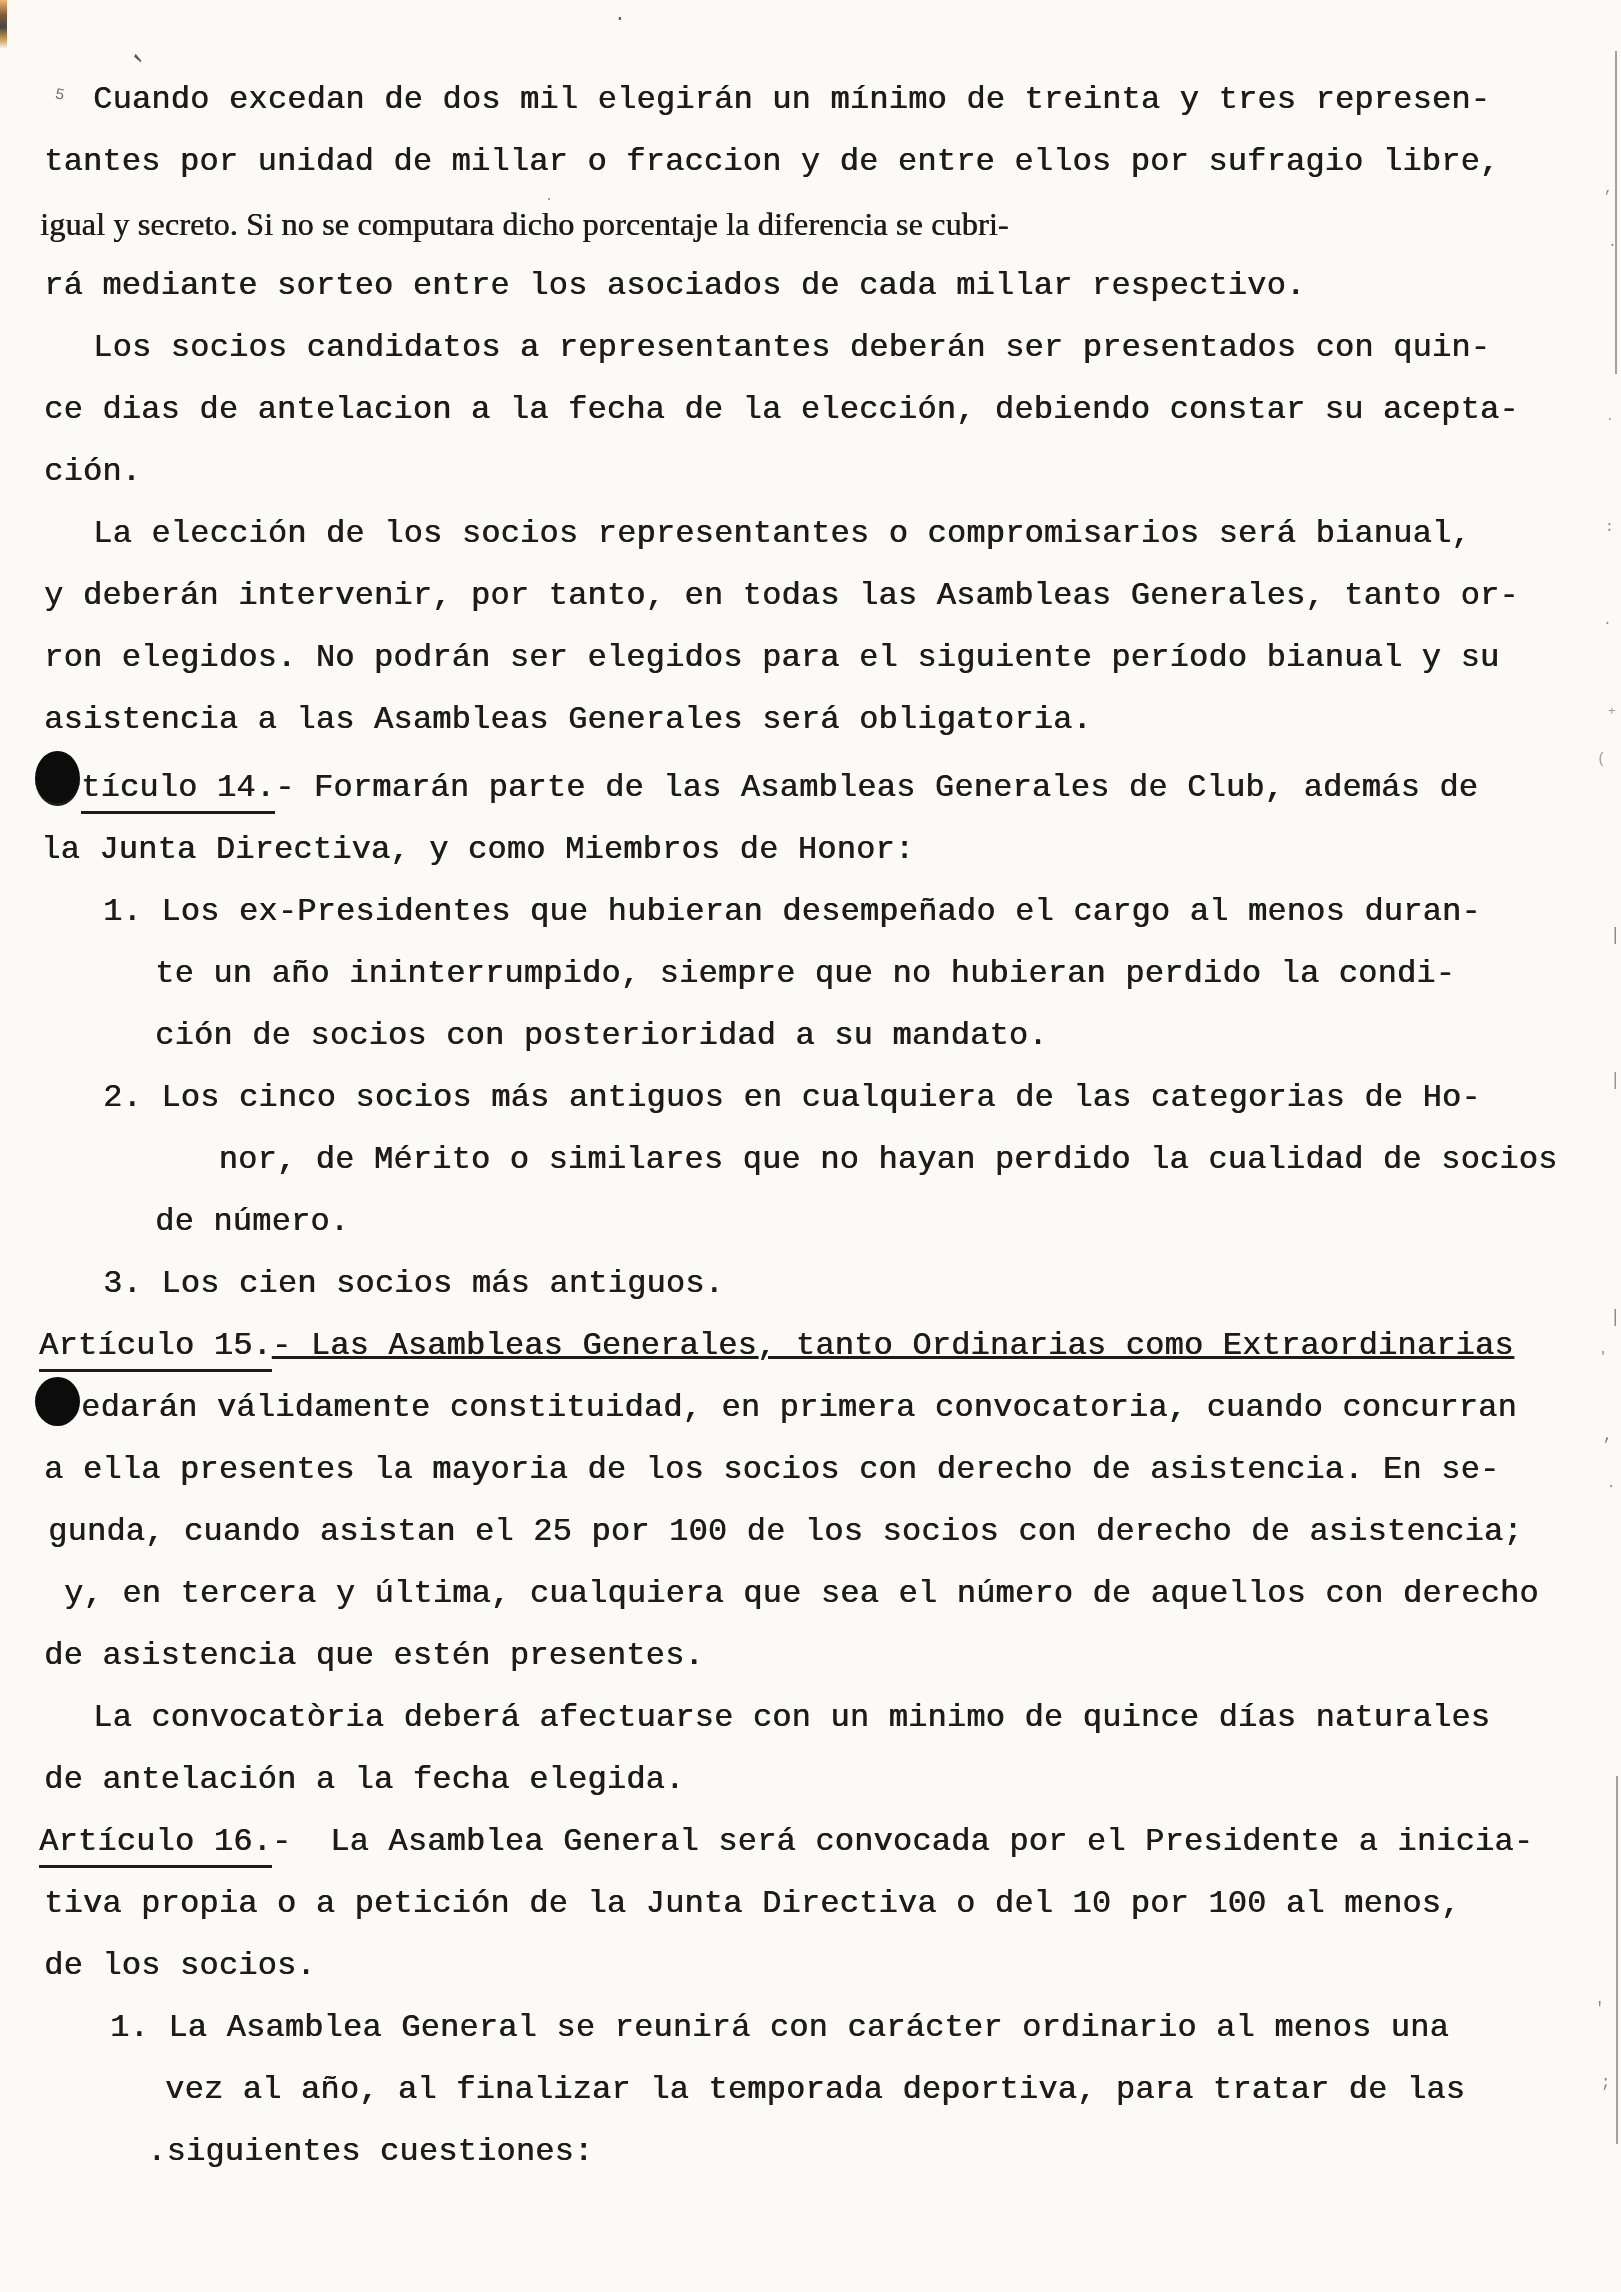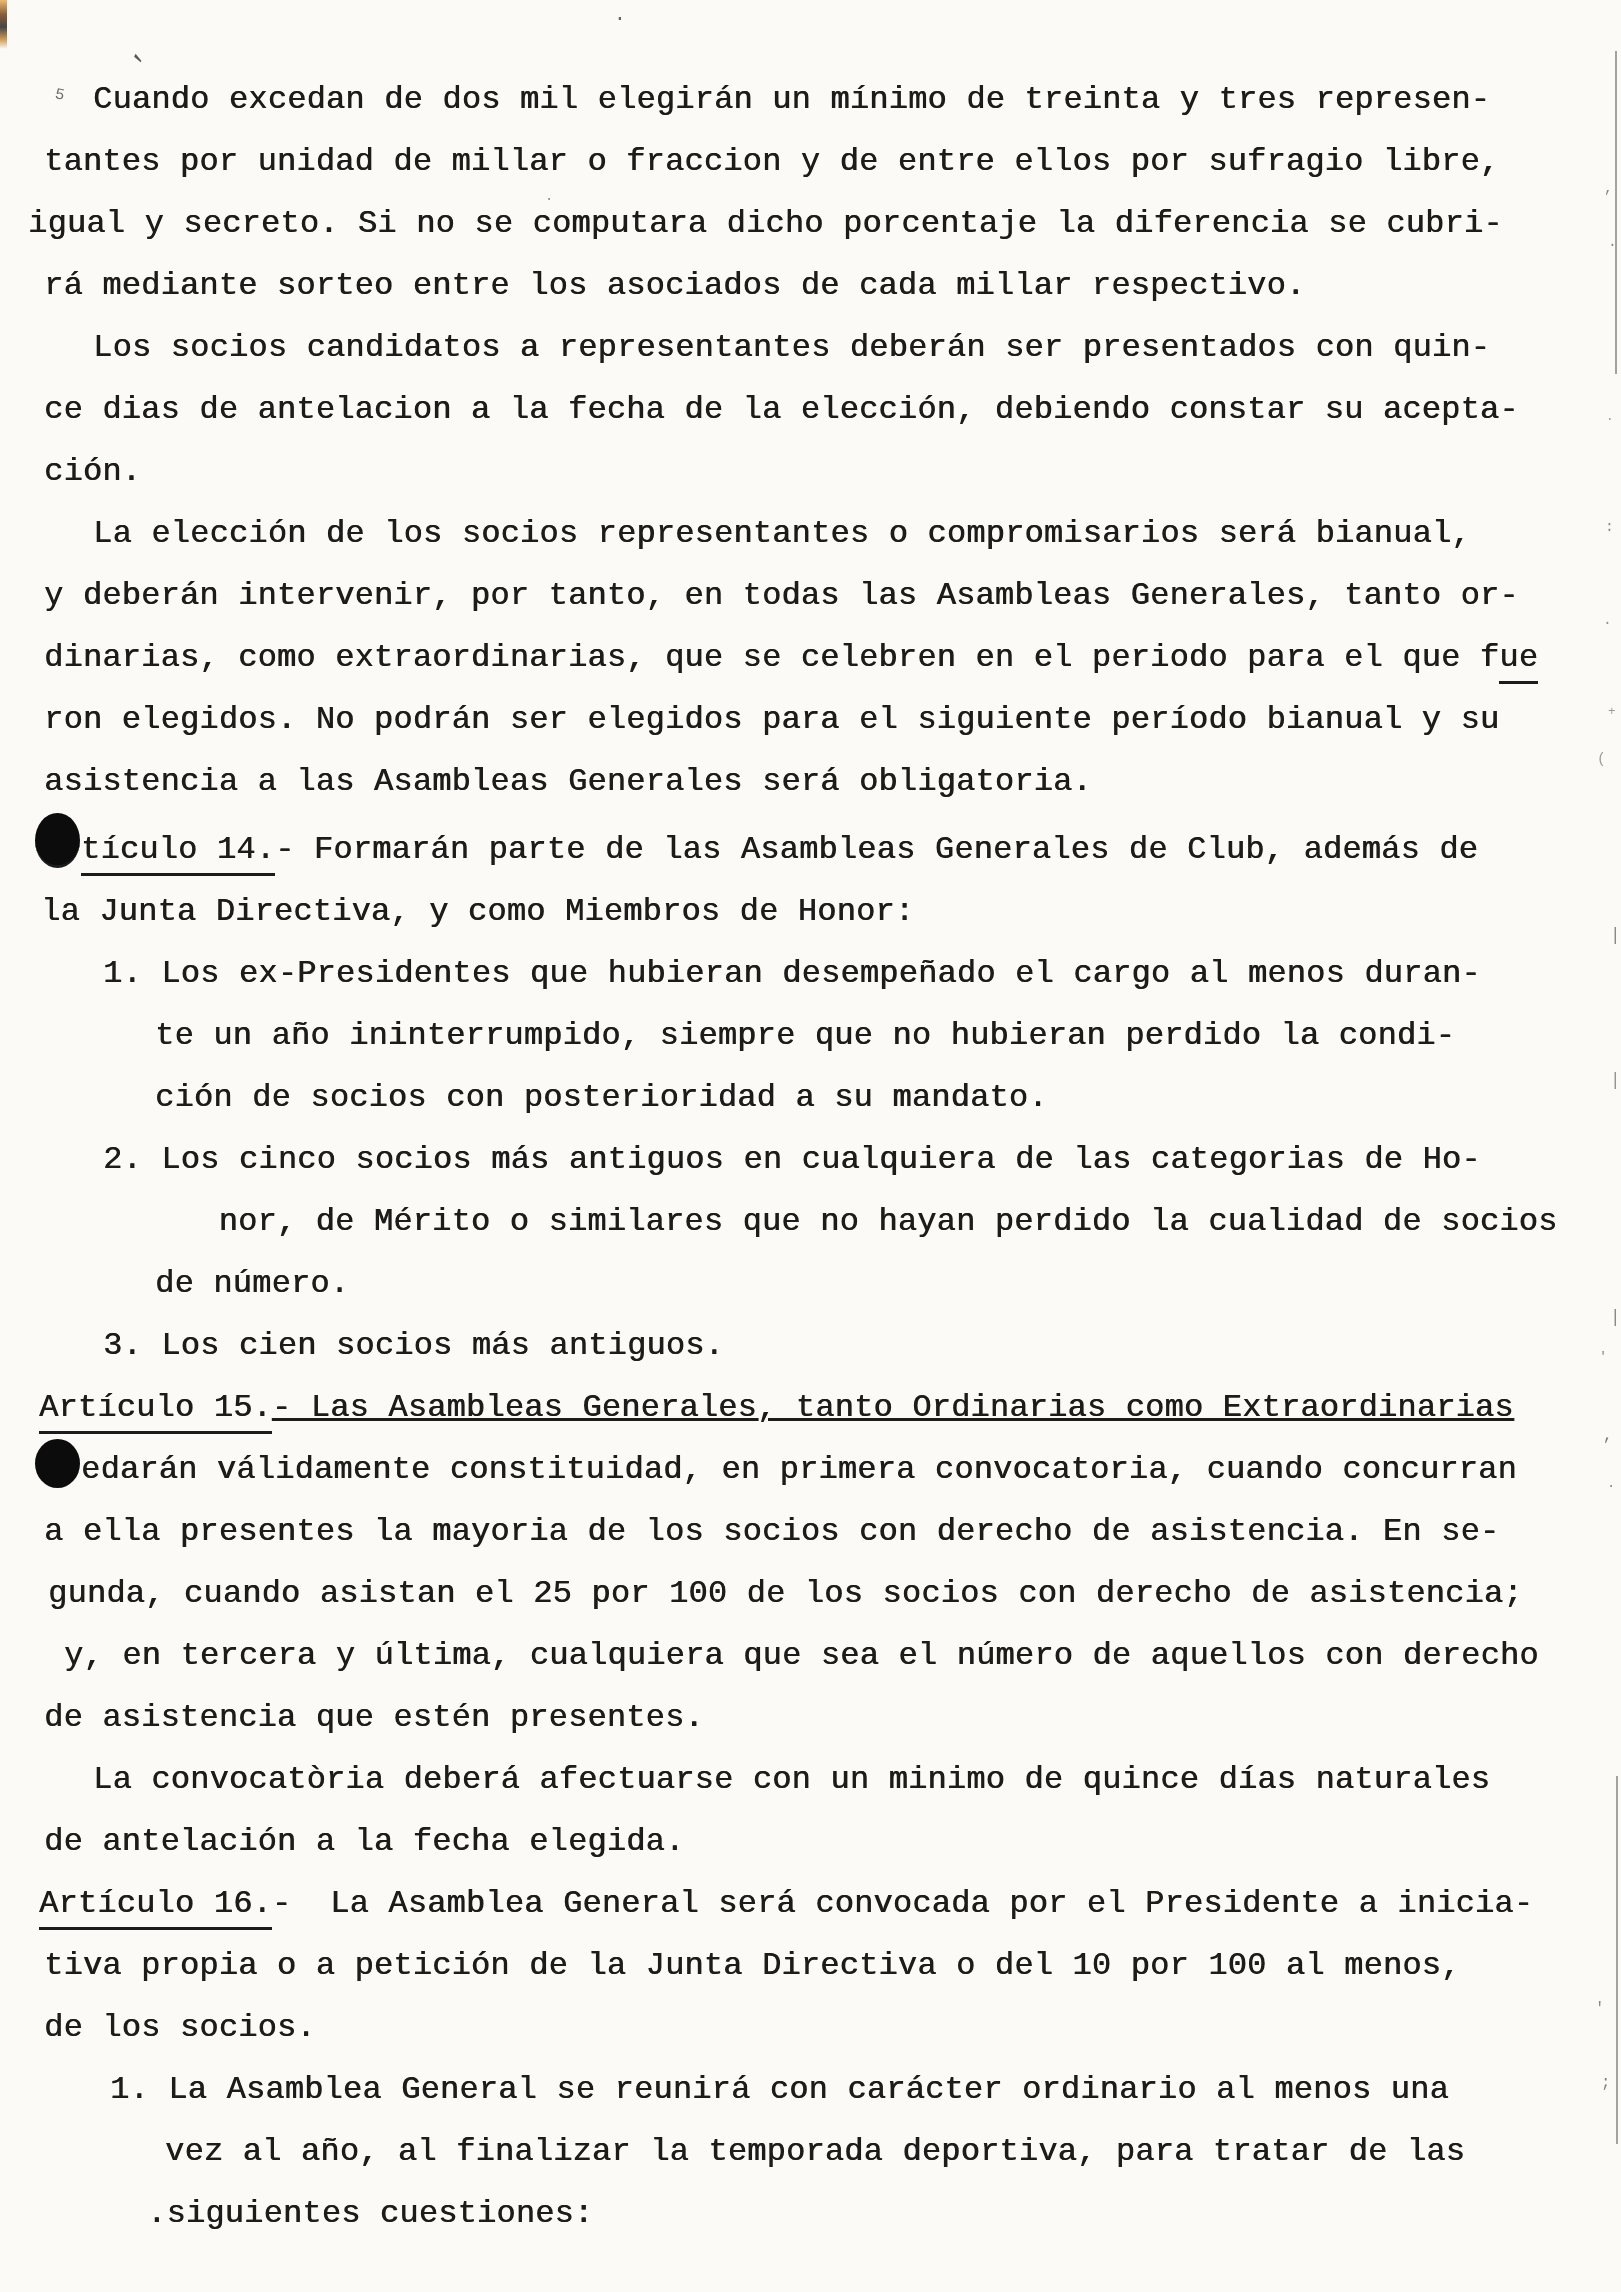--- a/index.html
+++ b/index.html
@@ -54,28 +54,27 @@
   }
 </style>
 </head>
 <body>
 
 <div class="page" style="background: rgb(251, 250, 246); color: rgb(30, 28, 26);">
   <div class="corner"></div>
   <div class="lines">
       <div class="line" style="padding-left: 93px;"><span>Cuando excedan de dos mil elegirán un mínimo de treinta y tres represen-</span></div>
       <div class="line" style="padding-left: 44px;"><span>tantes por unidad de millar o fraccion y de entre ellos por sufragio libre,</span></div>
-      <div class="line" style="padding-left: 28px;"><span>igual y secreto. Si no se computara dicho porcentaje la diferencia se cubri-</span></div>
+      <div class="line" style="padding-left: 40px; font-family: Liberation Serif, serif;"><span>igual y secreto. Si no se computara dicho porcentaje la diferencia se cubri-</span></div>
       <div class="line" style="padding-left: 44px;"><span>rá mediante sorteo entre los asociados de cada millar respectivo.</span></div>
       <div class="line" style="padding-left: 93px;"><span>Los socios candidatos a representantes deberán ser presentados con quin-</span></div>
       <div class="line" style="padding-left: 44px;"><span>ce dias de antelacion a la fecha de la elección, debiendo constar su acepta-</span></div>
       <div class="line" style="padding-left: 44px;"><span>ción.</span></div>
       <div class="line" style="padding-left: 93px;"><span>La elección de los socios representantes o compromisarios será bianual,</span></div>
       <div class="line" style="padding-left: 44px;"><span>y deberán intervenir, por tanto, en todas las Asambleas Generales, tanto or-</span></div>
-      <div class="line" style="padding-left: 44px;"><span>dinarias, como extraordinarias, que se celebren en el periodo para el que f</span><span class="u">ue</span></div>
       <div class="line" style="padding-left: 44px;"><span>ron elegidos. No podrán ser elegidos para el siguiente período bianual y su</span></div>
       <div class="line" style="padding-left: 44px;"><span>asistencia a las Asambleas Generales será obligatoria.</span></div>
       <div class="line" style="padding-left: 35px;"><span class="blob u"></span><span class="u">tículo 14.</span><span>- Formarán parte de las Asambleas Generales de Club, además de</span></div>
       <div class="line" style="padding-left: 41px;"><span>la Junta Directiva, y como Miembros de Honor:</span></div>
       <div class="line" style="padding-left: 103px;"><span>1. Los ex-Presidentes que hubieran desempeñado el cargo al menos duran-</span></div>
       <div class="line" style="padding-left: 155px;"><span>te un año ininterrumpido, siempre que no hubieran perdido la condi-</span></div>
       <div class="line" style="padding-left: 155px;"><span>ción de socios con posterioridad a su mandato.</span></div>
       <div class="line" style="padding-left: 103px;"><span>2. Los cinco socios más antiguos en cualquiera de las categorias de Ho-</span></div>
       <div class="line" style="padding-left: 155px; text-align: center;"><span>nor, de Mérito o similares que no hayan perdido la cualidad de socios</span></div>
       <div class="line" style="padding-left: 155px;"><span>de número.</span></div>

